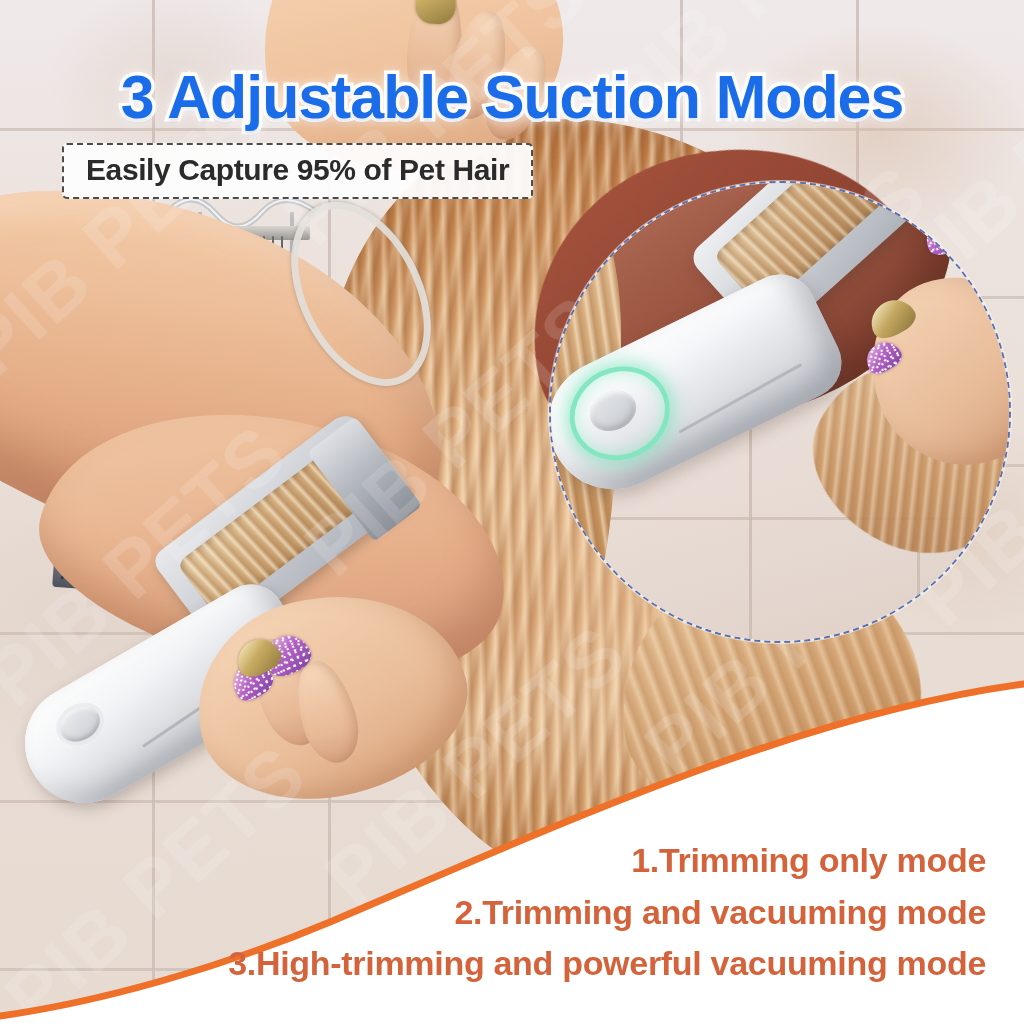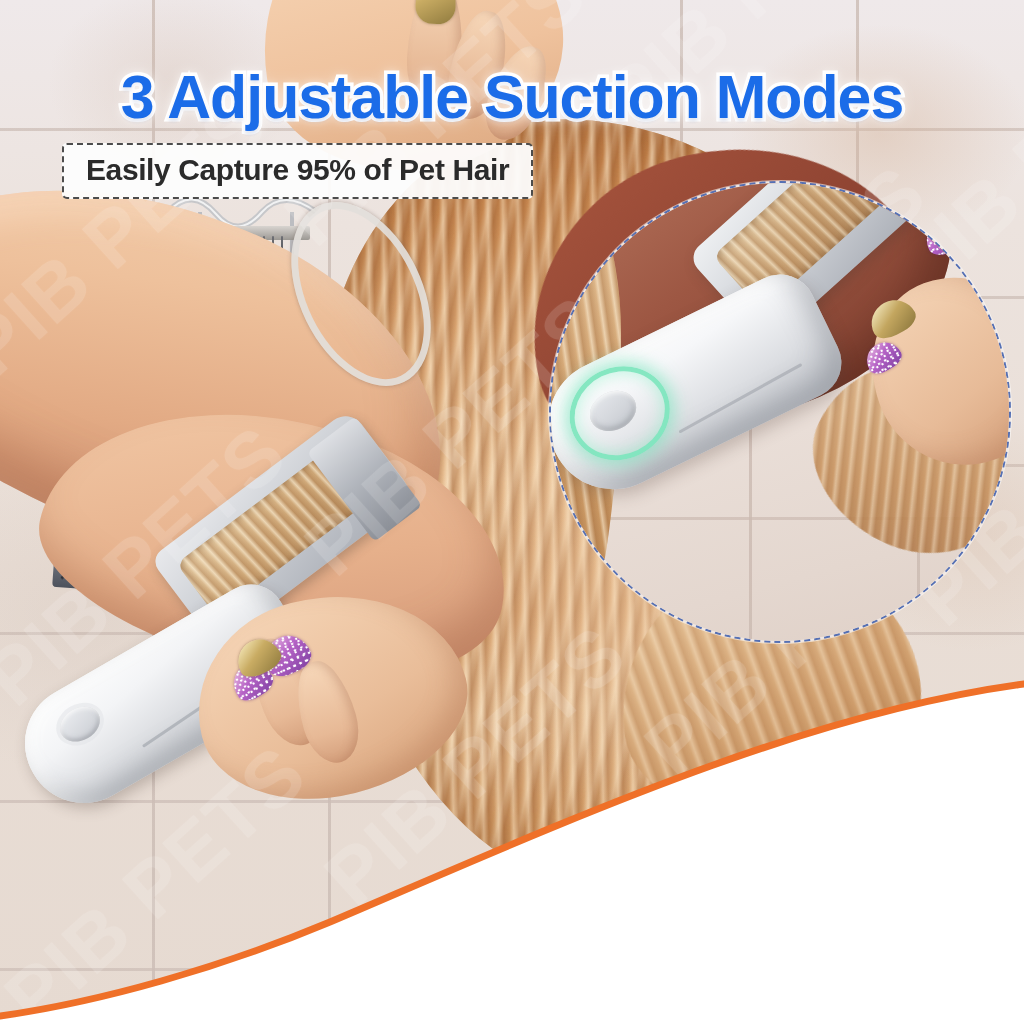--- a/index.html
+++ b/index.html
@@ -590,14 +590,19 @@
   <div class="title">3 Adjustable Suction Modes</div>
   <div class="subtitle">Easily Capture 95% of Pet Hair</div>
 
   <div class="panel">
     <svg viewBox="0 0 1024 370" preserveAspectRatio="none" aria-hidden="true">
       <path d="M0 370 L1024 370 L1024 30 C800 60 560 170 330 268 C220 314 100 348 0 362 Z" fill="#ffffff"></path>
       <path d="M1024 30 C800 60 560 170 330 268 C220 314 100 348 0 362" fill="none" stroke="#ef7028" stroke-width="7" stroke-linecap="round"></path>
     </svg>
   </div>
 
+  <div class="modes">
+    <div>1.Trimming only mode</div>
+    <div>2.Trimming and vacuuming mode</div>
+    <div>3.High-trimming and powerful vacuuming mode</div>
+  </div>
 
 </div>
 
 </body></html>

